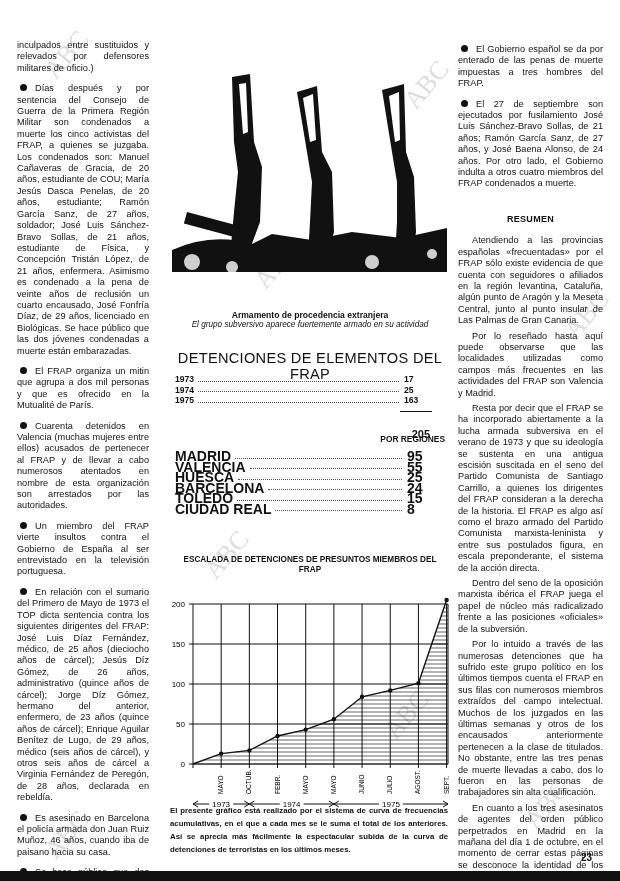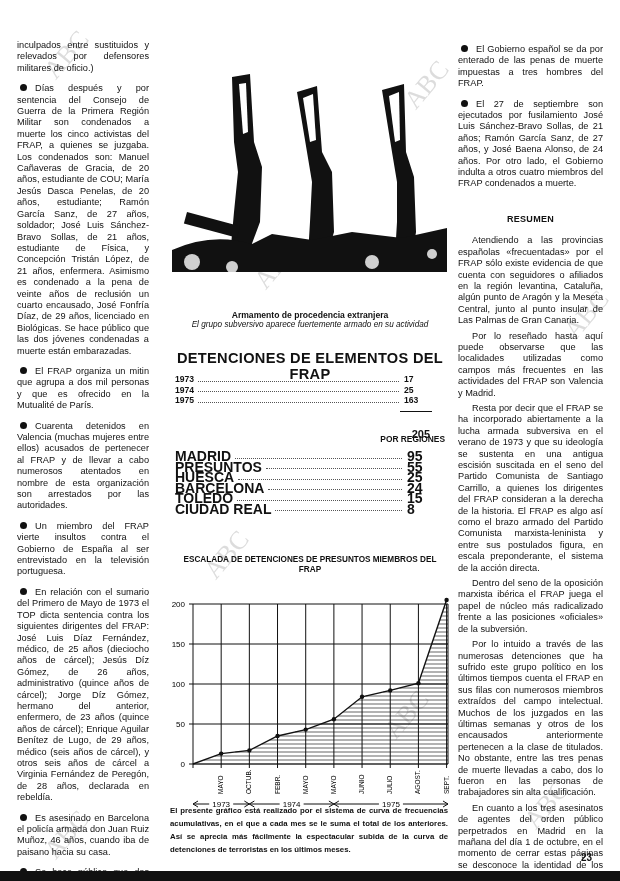--- a/index.html
+++ b/index.html
@@ -7,21 +7,21 @@
   .col{position:absolute;font-size:9.2px;line-height:11.4px;}
   .col p{margin:0 0 9px 0;text-align:justify;}
   .col p.ind{text-indent:14px;margin-bottom:4px;}
   .bullet{display:inline-block;width:7px;height:7px;border-radius:50%;background:#111;margin:0 8px 0 3px;vertical-align:0;}
   #left{left:17px;top:40px;width:132px;}
   #right{left:458px;top:44px;width:145px;}
   .resumen{text-align:center;font-weight:bold;font-size:9px;margin:24px 0 10px 0;letter-spacing:.3px;}
   .photo{position:absolute;left:172px;top:22px;width:275px;height:250px;}
   .caption1{position:absolute;left:165px;top:310px;width:290px;text-align:center;font-weight:bold;font-size:8.6px;}
   .caption2{position:absolute;left:165px;top:320px;width:290px;text-align:center;font-style:italic;font-size:8.2px;}
-  .hd{position:absolute;left:175px;top:350px;width:270px;text-align:center;font-weight:bold;font-size:14.6px;letter-spacing:.3px;}
+  .hd{position:absolute;left:175px;top:350px;width:270px;text-align:center;font-weight:normal;font-size:14.6px;letter-spacing:.3px;}
   .yrs{position:absolute;left:175px;top:374px;width:255px;font-size:8.6px;font-weight:bold;}
   .row{display:flex;height:10.5px;line-height:10.5px;}
   .row .lbl{white-space:nowrap;}
   .row .dots{flex:1;border-bottom:1px dotted #555;margin:0 5px 3px 4px;}
   .row .val{width:26px;text-align:left;}
   .totline{position:absolute;left:400px;top:411px;width:32px;border-top:1.5px solid #111;}
   .total{position:absolute;left:400px;top:428px;width:30px;text-align:right;font-size:11px;font-weight:bold;}
   .subhd{position:absolute;left:175px;top:434px;width:270px;text-align:right;font-weight:bold;font-size:8.4px;}
   .regions{position:absolute;left:175px;top:451px;width:258px;font-size:14px;font-weight:bold;}
   .chtitle{position:absolute;left:175px;top:555px;width:270px;text-align:center;font-weight:bold;font-size:8.2px;line-height:10px;}
@@ -101,21 +101,21 @@
 <div class="total">205</div>
 
 <div class="subhd">POR REGIONES</div>
 <div class="regions">
   <div class="row">
       <span class="lbl">MADRID</span>
       <span class="dots"></span>
       <span class="val">95</span>
     </div>
   <div class="row">
-      <span class="lbl">PRESUNTOS</span>
+      <span class="lbl">VALENCIA</span>
       <span class="dots"></span>
       <span class="val">55</span>
     </div>
   <div class="row">
       <span class="lbl">HUESCA</span>
       <span class="dots"></span>
       <span class="val">25</span>
     </div>
   <div class="row">
       <span class="lbl">BARCELONA</span>

